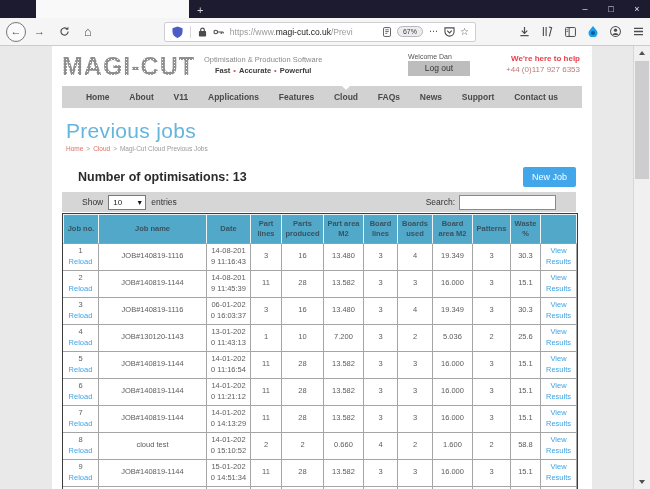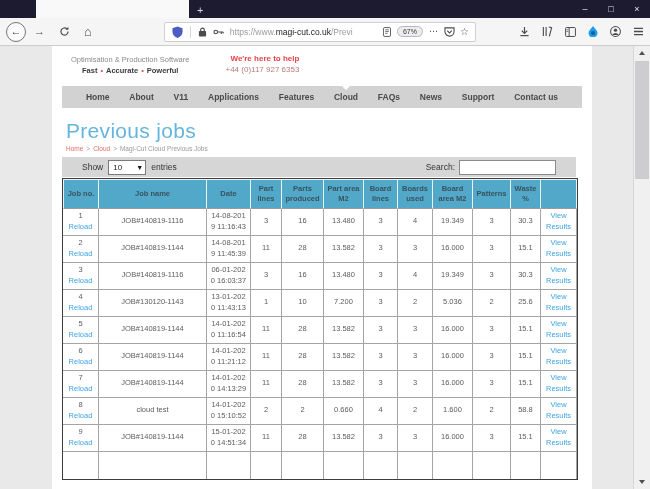--- a/index.html
+++ b/index.html
@@ -225,23 +225,28 @@
           </svg>
       </span>
     </div>
   </div>
 
   <div class="viewport">
     <div class="page">
       <div class="site">
 
         <div class="site-header">
+          <div class="logo">MAGI-CUT</div>
           <div class="tagline-box">
             <div class="tagline">Optimisation &amp; Production Software</div>
             <div class="slogan"><span>Fast</span><span class="dot">•</span><span>Accurate</span><span class="dot">•</span><span>Powerful</span></div>
+          </div>
+          <div class="welcome-box">
+            <div class="welcome">Welcome Dan</div>
+            <div class="logout-btn">Log out</div>
           </div>
           <div class="help-box">
             <div class="help-line">We're here to help</div>
             <div class="phone">+44 (0)117 927 6353</div>
           </div>
         </div>
 
         <div class="main-nav">
             <div class="nav-item">Home</div>
             <div class="nav-item">About</div>
@@ -252,20 +257,24 @@
             <div class="nav-item">FAQs</div>
             <div class="nav-item">News</div>
             <div class="nav-item">Support</div>
             <div class="nav-item">Contact us</div>
           </div>
 
         <div class="page-title">Previous jobs</div>
         <div class="breadcrumb"><span class="bc-item bc-link">Home</span><span class="bc-sep">&gt;</span><span class="bc-item bc-link">Cloud</span><span class="bc-sep">&gt;</span><span class="bc-item">Magi-Cut Cloud Previous Jobs</span></div>
 
         <div class="jobs">
+          <div class="jobs-head">
+            <div class="opt-heading">Number of optimisations: 13</div>
+            <button class="new-job-btn">New Job</button>
+          </div>
 
           <div class="dt-strip">
             <span>Show</span>
             <span class="entries-select">
               <span>10</span>
               <span class="caret">▼</span>
             </span>
             <span>entries</span>
             <span class="search-wrap">
               <span>Search:</span>

